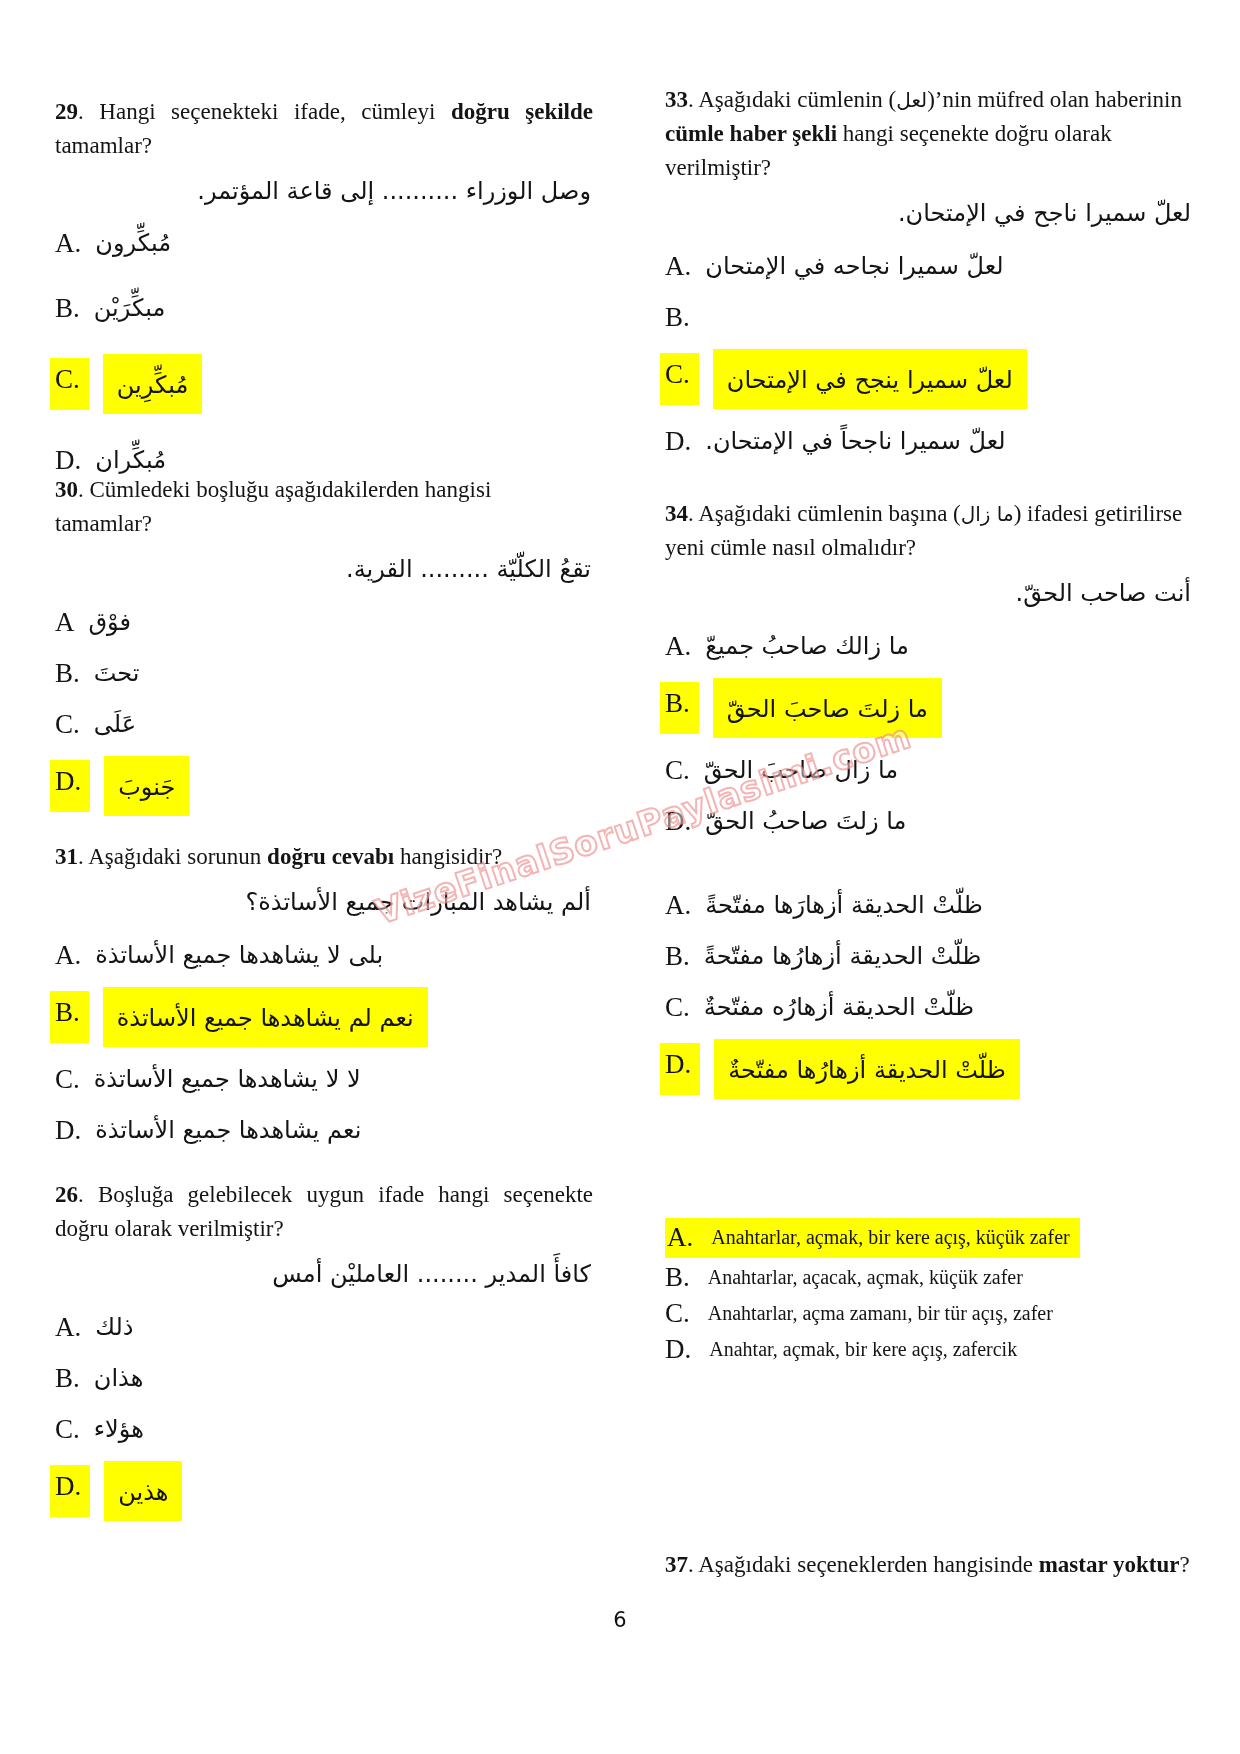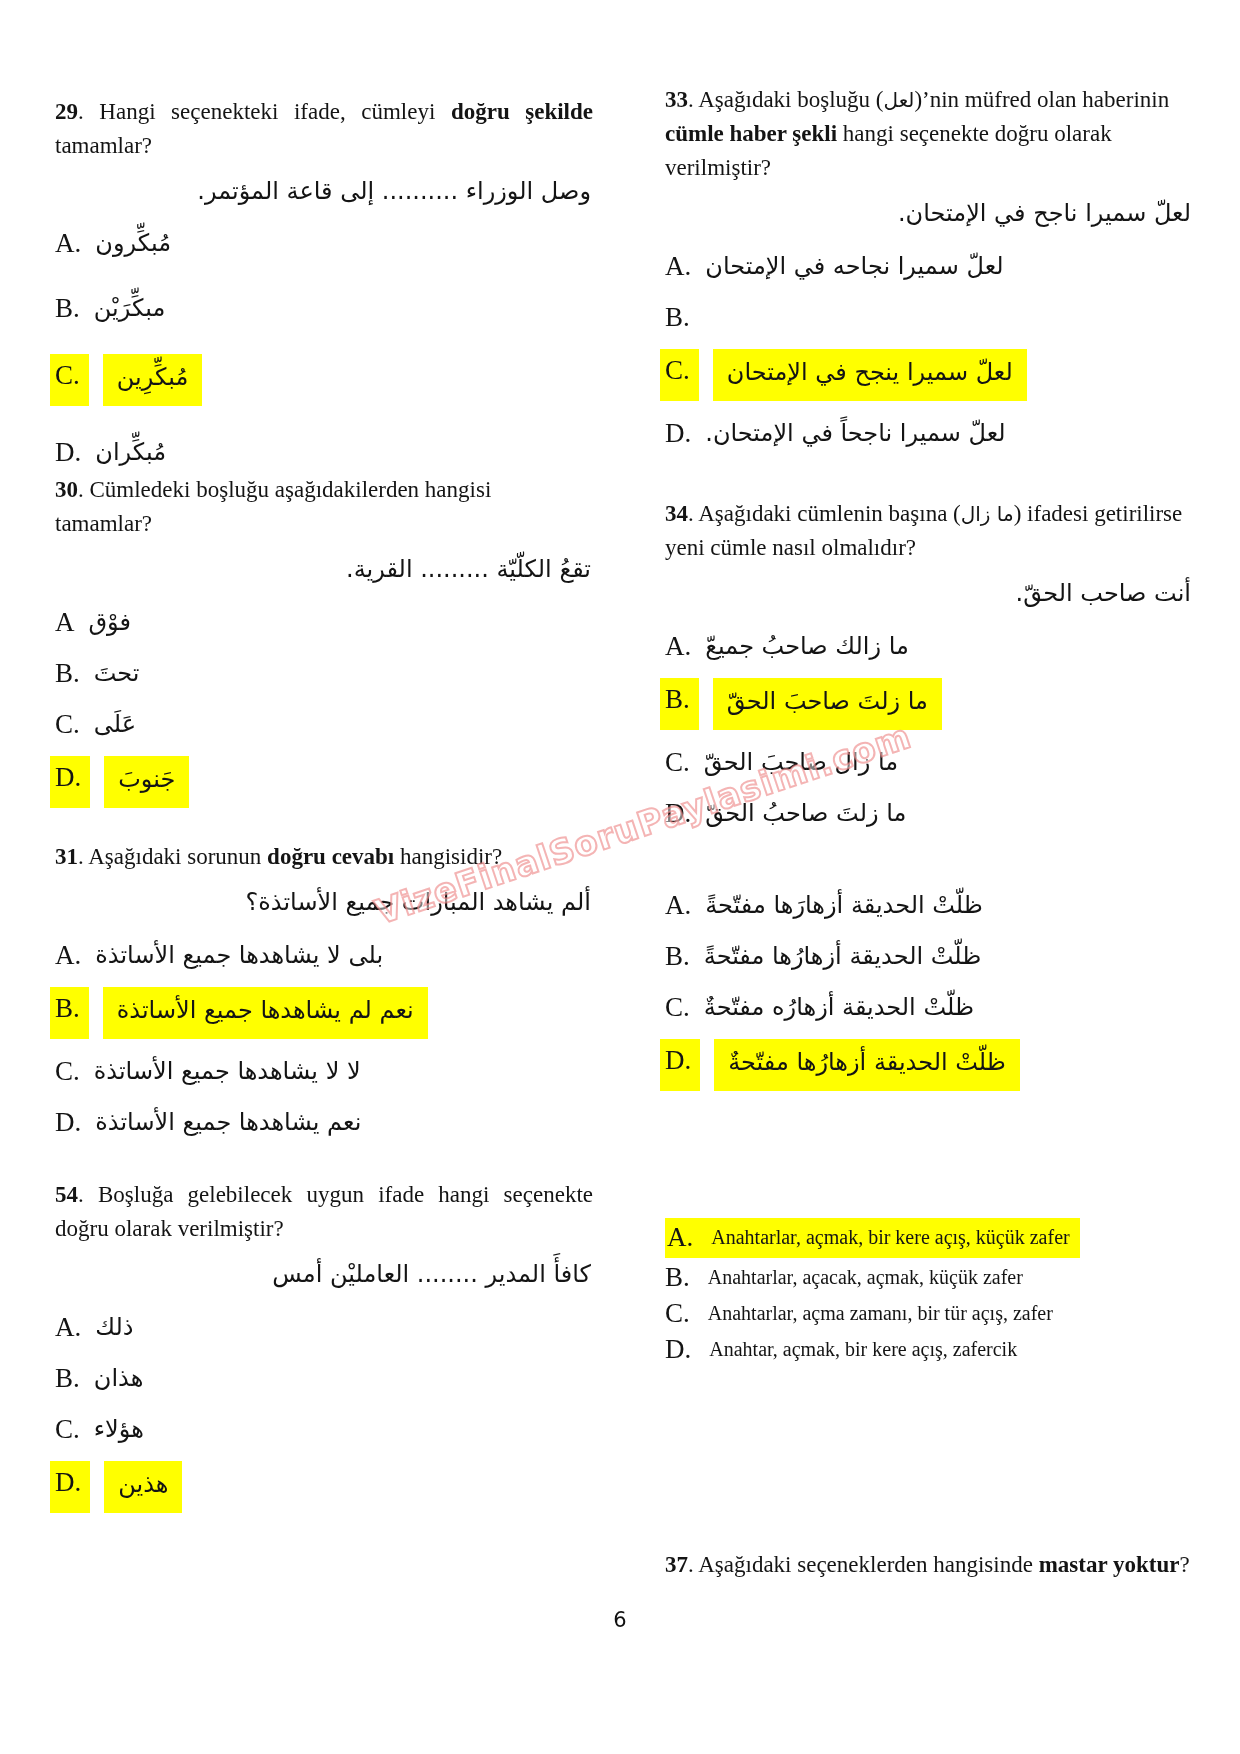--- a/index.html
+++ b/index.html
@@ -40,21 +40,21 @@
   .opt-letter{font-size:27px;line-height:30px;display:inline-block;}
   .opt-ar{
     font-family:"DejaVu Sans",sans-serif;font-size:24px;line-height:30px;
     direction:rtl;unicode-bidi:embed;margin-left:14px;display:inline-block;
   }
   .opt-tr{font-size:20px;line-height:30px;margin-left:18px;display:inline-block;}
 
   
   .hl{background:var(--hl,#ffff00);}
   .opt-letter.hl{padding:6px 9px 16px 5px;margin-left:-5px;}
-  .opt-ar.hl{padding:8px 14px 14px 14px;}
+  .opt-ar.hl{padding:16px 14px 14px 14px;}
   .opt.hl-full{background:var(--hl,#ffff00);padding:2px 10px 4px 2px;width:fit-content;}
 
   
   .watermark{
     position:absolute;left:383px;top:892px;z-index:5;pointer-events:none;
     font-family:"DejaVu Sans",sans-serif;font-weight:bold;font-size:34px;letter-spacing:1px;
     transform:rotate(-18.5deg);transform-origin:left bottom;
     color:rgba(255,255,255,0.45);
     -webkit-text-stroke:2px var(--wm,rgba(236,130,130,0.55));
     text-stroke:2px var(--wm,rgba(236,130,130,0.55));
@@ -132,21 +132,21 @@
             <span class="opt-letter">C.</span>
             <span class="opt-ar" dir="rtl">لا لا يشاهدها جميع الأساتذة</span>
           </div>
           <div class="opt">
             <span class="opt-letter">D.</span>
             <span class="opt-ar" dir="rtl">نعم يشاهدها جميع الأساتذة</span>
           </div>
         </div>
       </section>
       <section id="q32" class="question">
-        <p class="stem"><span class="qnum">54</span>.  <span>Boşluğa gelebilecek uygun ifade hangi seçenekte doğru olarak verilmiştir?</span></p>
+        <p class="stem"><span class="qnum">26</span>.  <span>Boşluğa gelebilecek uygun ifade hangi seçenekte doğru olarak verilmiştir?</span></p>
         <p class="arabic-line" dir="rtl">كافأَ المدير ........ العامليْن أمس</p>
         <div class="options">
           <div class="opt">
             <span class="opt-letter">A.</span>
             <span class="opt-ar" dir="rtl">ذلك</span>
           </div>
           <div class="opt">
             <span class="opt-letter">B.</span>
             <span class="opt-ar" dir="rtl">هذان</span>
           </div>
@@ -154,21 +154,21 @@
             <span class="opt-letter">C.</span>
             <span class="opt-ar" dir="rtl">هؤلاء</span>
           </div>
           <div class="opt">
             <span class="opt-letter hl">D.</span>
             <span class="opt-ar hl" dir="rtl">هذين</span>
           </div>
         </div>
       </section>
       <section id="q33" class="question">
-        <p class="stem"><span class="qnum">33</span>.  <span>Aşağıdaki boşluğu (</span><span class="ar-inline" dir="rtl">لعل</span><span>)’nin müfred olan haberinin </span><b>cümle haber şekli</b><span> hangi seçenekte doğru olarak verilmiştir?</span></p>
+        <p class="stem"><span class="qnum">33</span>.  <span>Aşağıdaki cümlenin (</span><span class="ar-inline" dir="rtl">لعل</span><span>)’nin müfred olan haberinin </span><b>cümle haber şekli</b><span> hangi seçenekte doğru olarak verilmiştir?</span></p>
         <p class="arabic-line" dir="rtl">لعلّ سميرا ناجح في الإمتحان.</p>
         <div class="options">
           <div class="opt">
             <span class="opt-letter">A.</span>
             <span class="opt-ar" dir="rtl">لعلّ سميرا نجاحه في الإمتحان</span>
           </div>
           <div class="opt">
             <span class="opt-letter">B.</span>
           </div>
           <div class="opt">

